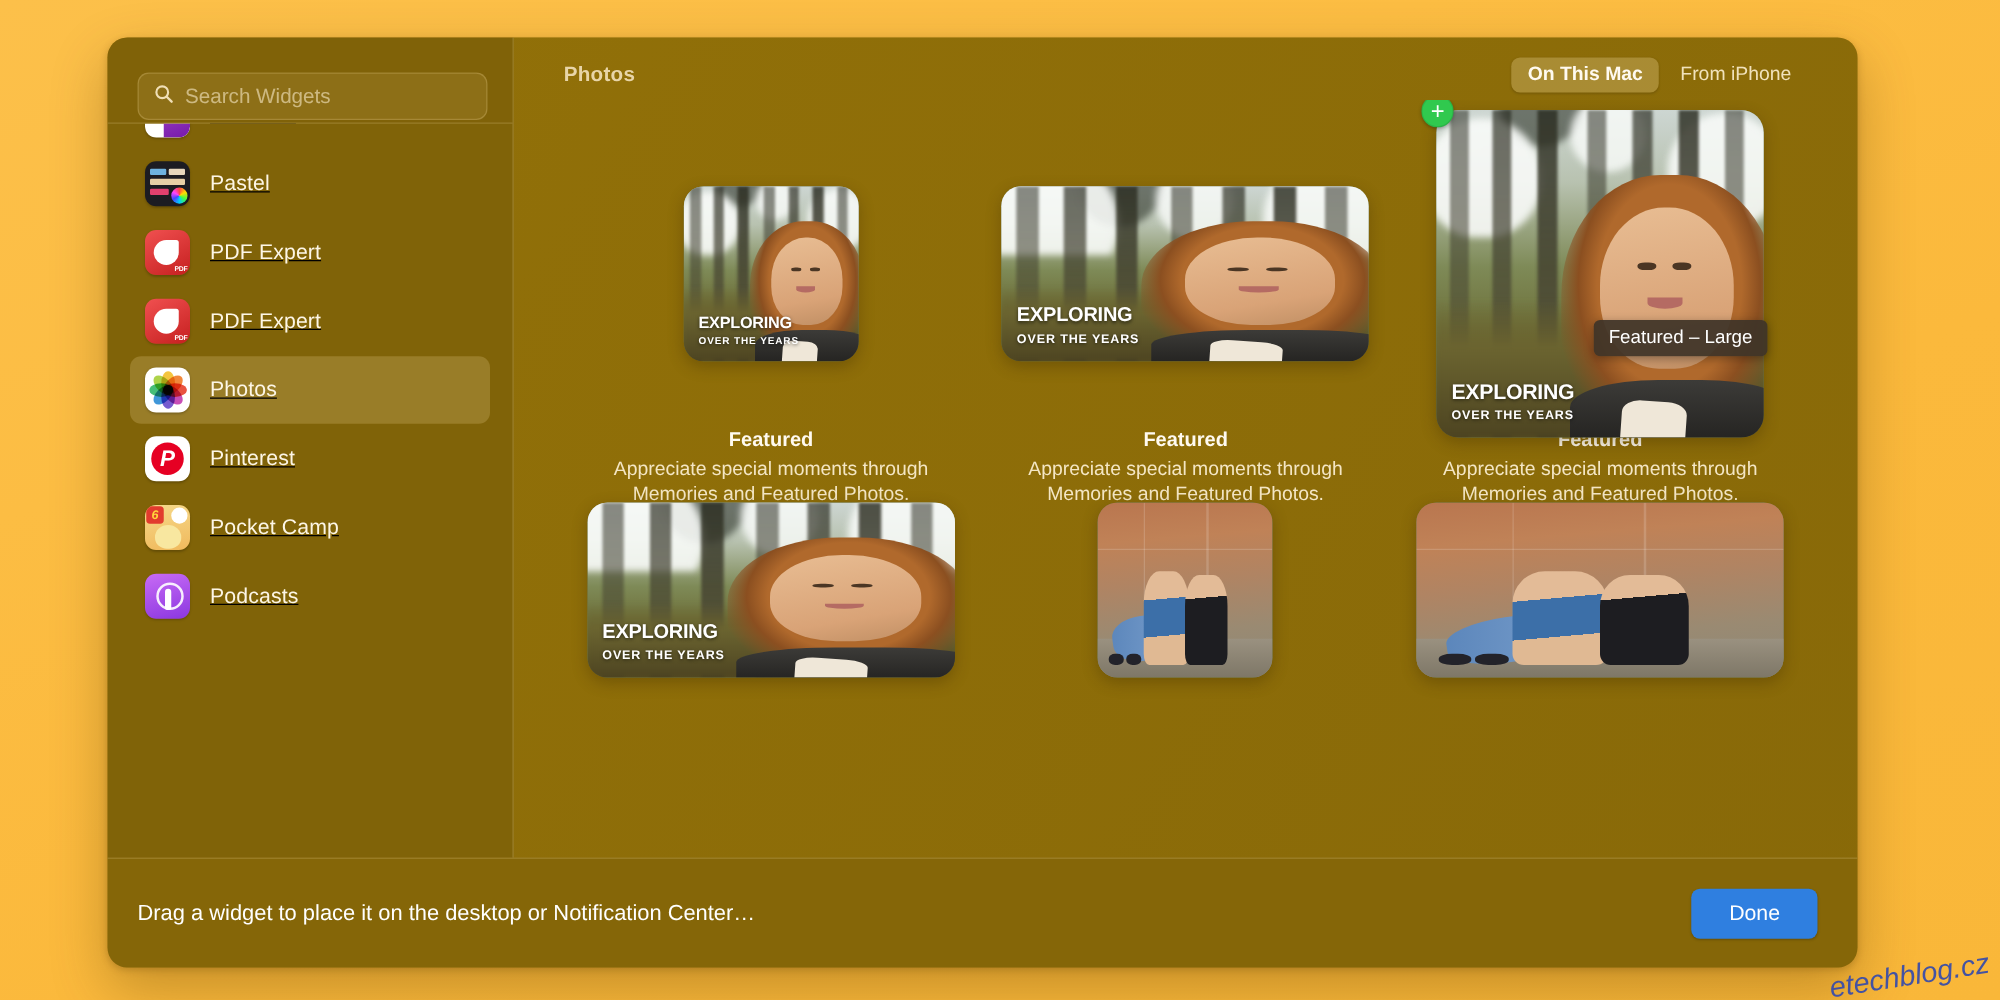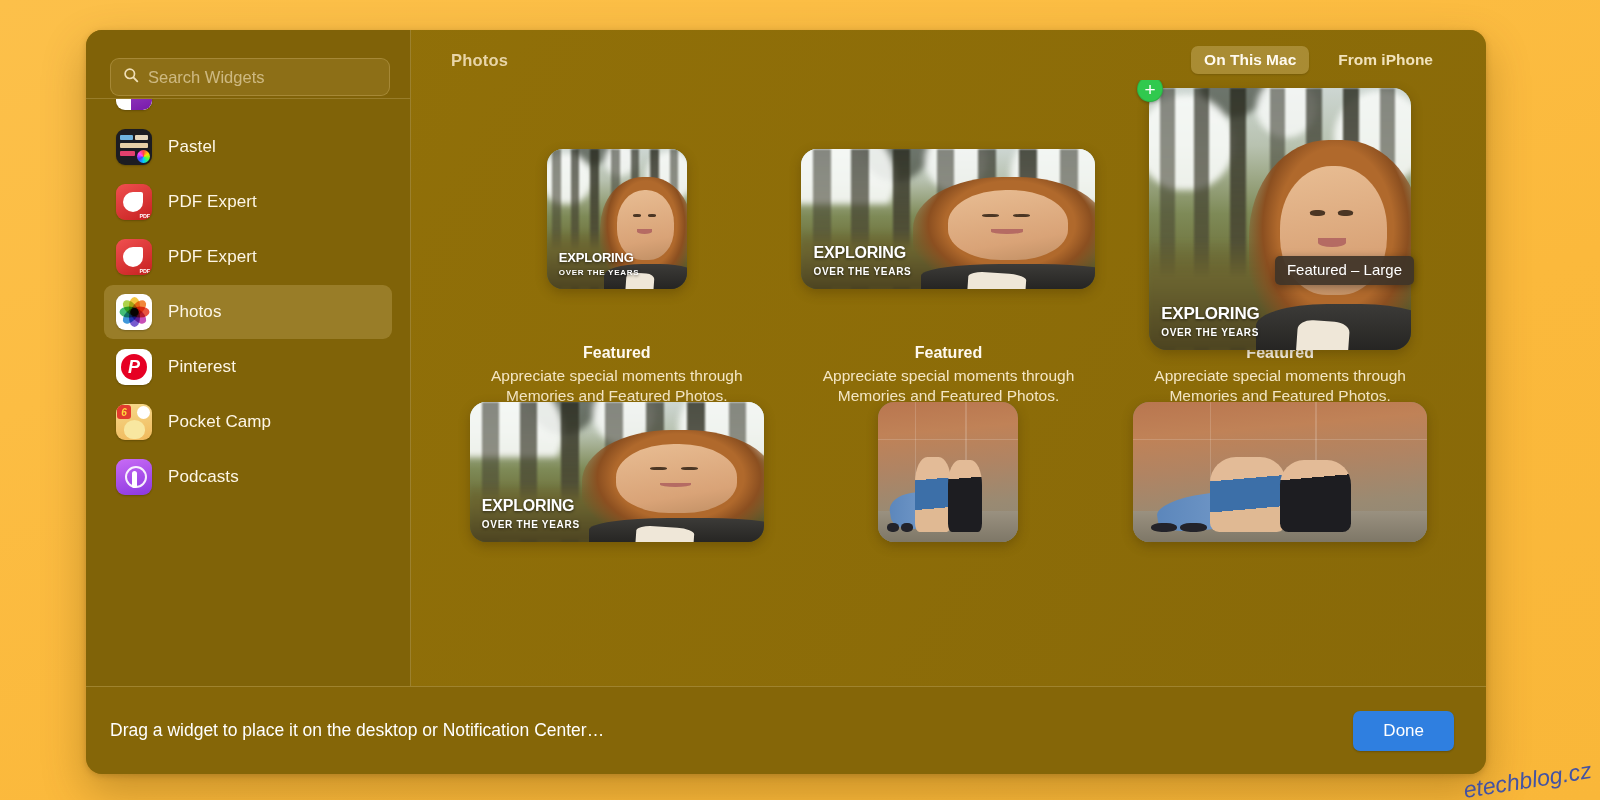--- a/index.html
+++ b/index.html
@@ -64,21 +64,21 @@
     font-family: "Liberation Sans", sans-serif;
   }
   .search-input::placeholder { color: rgba(246,231,196,0.62); }
 
   .app-list {
     flex: 1;
     overflow: hidden;
     padding: 0 18px;
     position: relative;
   }
-  .app-list-inner { margin-top: -34px; }
+  .app-list-inner { margin-top: -34px; text-decoration: underline; }
   .app-row {
     display: flex;
     align-items: center;
     gap: 16px;
     height: 54px;
     padding: 0 12px;
     border-radius: 9px;
     margin-bottom: 1px;
     cursor: default;
   }
@@ -185,29 +185,28 @@
   .detail-title {
     color: #e8d5a8;
     font-size: 16.5px;
     font-weight: bold;
     letter-spacing: 0.2px;
   }
   .segmented {
     margin-left: auto;
     display: flex;
     align-items: center;
-    gap: 16px;
+    gap: 4px;
   }
   .seg {
     font-size: 15.5px;
     padding: 5px 13px;
     border-radius: 7px;
     color: #f1e2bb;
     white-space: nowrap;
-    font-weight: bold;
   }
   .seg.active {
     background: rgba(255,232,178,0.26);
     color: #fffaf0;
     font-weight: bold;
     box-shadow: 0 1px 2px rgba(0,0,0,0.15);
   }
 
   .widget-scroll {
     flex: 1;

